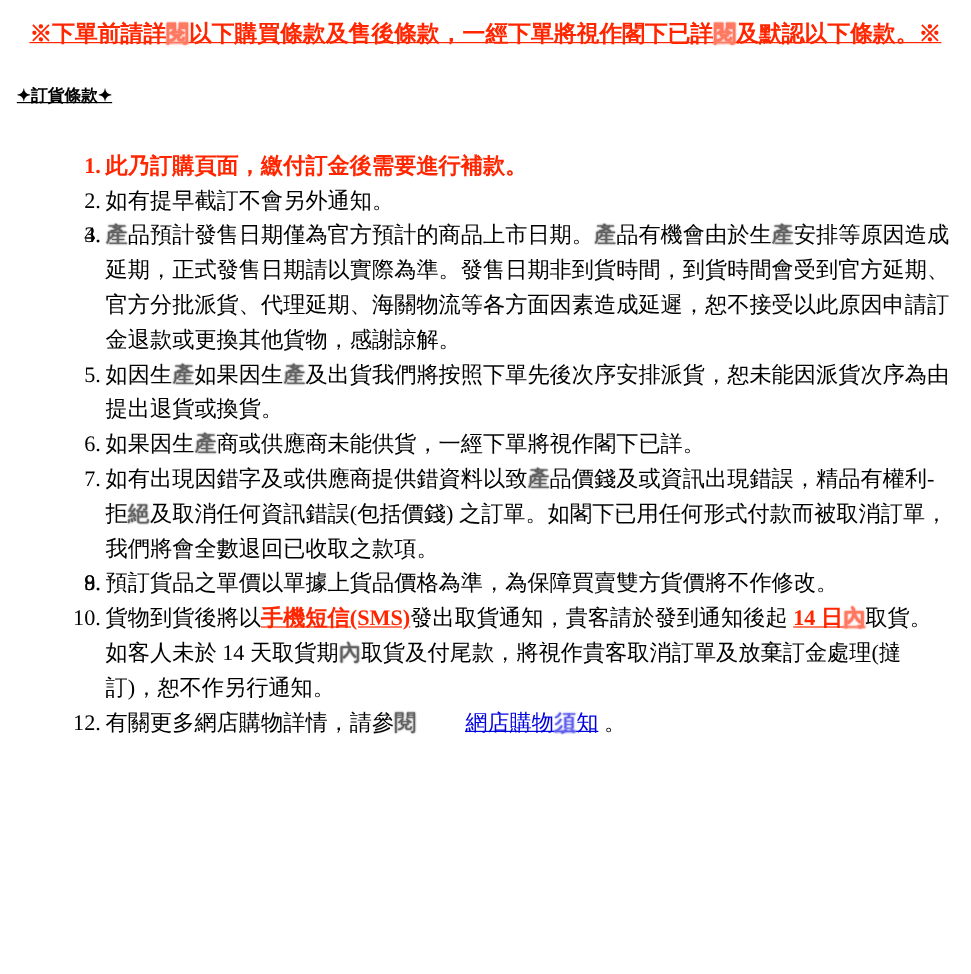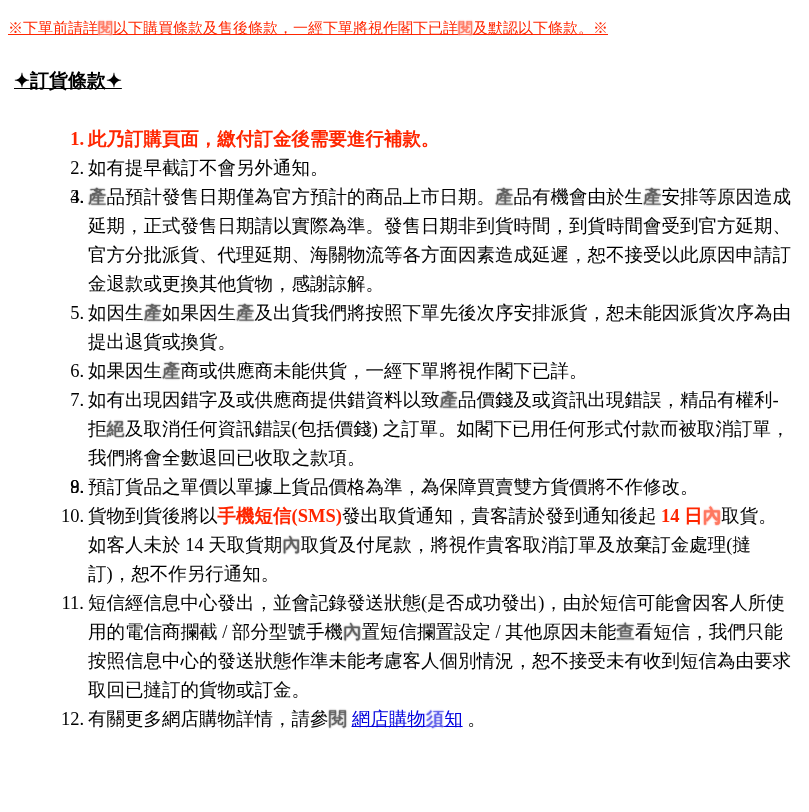--- a/index.html
+++ b/index.html
@@ -10,31 +10,32 @@
   html,body{margin:0;padding:0;}
   body{
     width:809px;height:812px;
     background:#ffffff;
     color:var(--ink);
     font-family:"Liberation Serif","DejaVu Serif",serif;
     overflow:hidden;
   }
   .banner{
     margin:14px 8px 0 8px;
-    font-size:15px;
+    font-size:19px;
     line-height:29px;
-    font-weight:normal;
+    font-weight:bold;
     color:var(--red);
     text-decoration:underline;
     letter-spacing:0px;
     white-space:nowrap;
+    text-align:center;
   }
   .section-title{
     margin:23px 0 0 14px;
-    font-size:19px;
+    font-size:14px;
     line-height:29px;
     font-weight:bold;
     color:var(--ink);
     text-decoration:underline;
     display:inline-block;
   }
   ol.terms{
     list-style:none;
     margin:30px 0 0 0;
     padding:0;
@@ -47,22 +48,22 @@
     padding-left:88px;
     margin:0;
   }
   ol.terms .num{
     position:absolute;
     left:0;top:0;
     width:84px;
     text-align:right;
   }
   .red{color:var(--red);font-weight:bold;}
-  .redu{color:var(--red);font-weight:bold;}
-  .link{color:var(--blue);cursor:pointer;}
+  .redu{color:var(--red);font-weight:bold;text-decoration:underline;}
+  .link{color:var(--blue);cursor:pointer;margin-left:36px;}
   
   .fb{
     opacity:.62;
     text-shadow:0 0 1.5px, 0 0 1.5px;
   }
 </style>
 </head>
 <body>
 
 <div class="banner" id="banner"><span>※下單前請詳</span><span class="fb">閱</span><span>以下購買條款及售後條款，一經下單將視作閣下已詳</span><span class="fb">閱</span><span>及默認以下條款。※</span></div>
@@ -75,15 +76,14 @@
     <li class="red"><span class="num">1.</span><span>此乃訂購頁面，繳付訂金後需要進行補款。</span></li>
     <li><span class="num">2.</span><span>如有提早截訂不會另外通知。</span></li>
     <li><span class="num">3.</span></li>
     <li><span class="num">4.</span><span class="fb">產</span><span>品預計發售日期僅為官方預計的商品上市日期。</span><span class="fb">產</span><span>品有機會由於生</span><span class="fb">產</span><span>安排等原因造成延期，正式發售日期請以實際為準。發售日期非到貨時間，到貨時間會受到官方延期、官方分批派貨、代理延期、海關物流等各方面因素造成延遲，恕不接受以此原因申請訂金退款或更換其他貨物，感謝諒解。</span></li>
     <li><span class="num">5.</span><span>如因生</span><span class="fb">產</span><span>如果因生</span><span class="fb">產</span><span>及出貨我們將按照下單先後次序安排派貨，恕未能因派貨次序為由提出退貨或換貨。</span></li>
     <li><span class="num">6.</span><span>如果因生</span><span class="fb">產</span><span>商或供應商未能供貨，一經下單將視作閣下已詳。</span></li>
     <li><span class="num">7.</span><span>如有出現因錯字及或供應商提供錯資料以致</span><span class="fb">產</span><span>品價錢及或資訊出現錯誤，精品有權利-拒</span><span class="fb">絕</span><span>及取消任何資訊錯誤(包括價錢) 之訂單。如閣下已用任何形式付款而被取消訂單，我們將會全數退回已收取之款項。</span></li>
     <li><span class="num">8.</span></li>
     <li><span class="num">9.</span><span>預訂貨品之單價以單據上貨品價格為準，為保障買賣雙方貨價將不作修改。</span></li>
     <li><span class="num">10.</span><span>貨物到貨後將以</span><span class="redu">手機短信(SMS)</span><span>發出取貨通知，貴客請於發到通知後起 </span><span class="redu">14 日</span><span class="redu fb">內</span><span>取貨。如客人未於 14 天取貨期</span><span class="fb">內</span><span>取貨及付尾款，將視作貴客取消訂單及放棄訂金處理(撻訂)，恕不作另行通知。</span></li>
-    <li><span class="num">11.</span><span>短信經信息中心發出，並會記錄發送狀態(是否成功發出)，由於短信可能會因客人所使用的電信商攔截 / 部分型號手機</span><span class="fb">內</span><span>置短信攔置設定 / 其他原因未能</span><span class="fb">查</span><span>看短信，我們只能按照信息中心的發送狀態作準未能考慮客人個別情況，恕不接受未有收到短信為由要求取回已撻訂的貨物或訂金。</span></li>
     <li><span class="num">12.</span><span>有關更多網店購物詳情，請參</span><span class="fb">閱</span><span> </span><a class="link" href="#"><span>網店購物</span><span class="fb">須</span><span>知</span></a><span> 。</span></li>
   </ol>
 
 </body></html>

